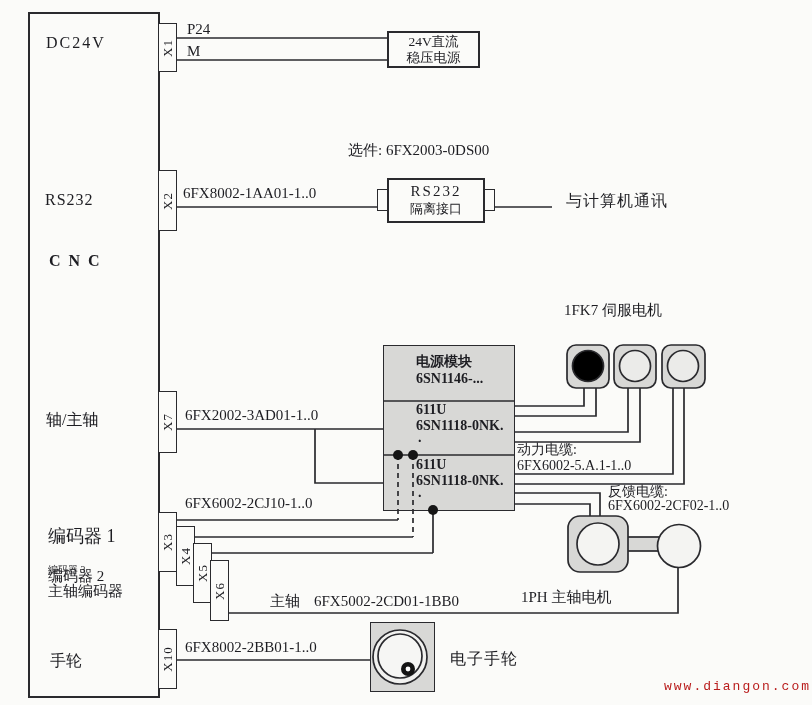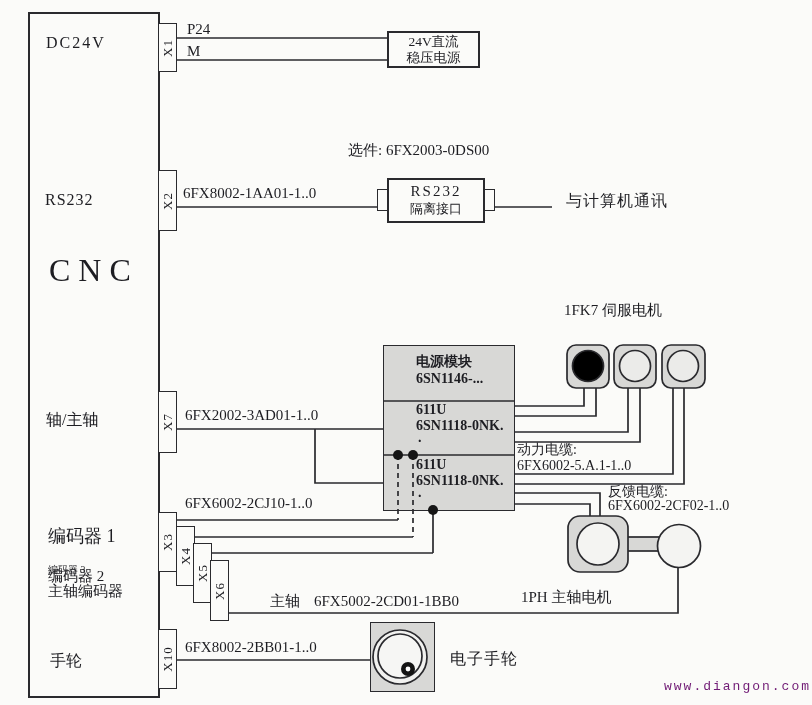--- a/index.html
+++ b/index.html
@@ -14,21 +14,21 @@
   .tab{position:absolute;border:1.5px solid #2a2a2e;background:#fbfbf9;z-index:5;
        display:flex;align-items:center;justify-content:center;}
   .tab span{transform:rotate(-90deg);font-size:13px;letter-spacing:1px;white-space:nowrap;}
   .greybox{position:absolute;border:1.5px solid #2a2a2e;background:#d8d8d6;z-index:1;}
   .lbl{position:absolute;z-index:20;white-space:nowrap;line-height:1.15;}
   .part{font-size:15px;}
   .small{font-size:14px;}
   .cn{font-size:16px;}
   svg.wires{position:absolute;left:0;top:0;z-index:10;}
   .ctr{display:flex;flex-direction:column;align-items:center;justify-content:center;text-align:center;}
-  #watermark{font-family:"Liberation Mono","DejaVu Sans Mono",monospace;color:#701a75;
+  #watermark{font-family:"Liberation Mono","DejaVu Sans Mono",monospace;color:#b91c1c;
              font-size:13px;letter-spacing:2px;}
 </style>
 </head>
 <body>
 
 <div id="canvas">
 
   <div class="box" style="left:28px;top:12px;width:132px;height:686px;"></div>
 
   <div class="greybox" style="left:383px;top:345px;width:132px;height:166px;"></div>
@@ -124,21 +124,21 @@
     </div>
   <div class="tab" style="left:210px;top:560px;width:19px;height:61px;">
       <span>X6</span>
     </div>
   <div class="tab" style="left:158px;top:629px;width:19px;height:60px;">
       <span>X10</span>
     </div>
 
   <div class="lbl cn" style="left:46px;top:34px;letter-spacing:2px;">DC24V</div>
   <div class="lbl cn" style="left:45px;top:191px;letter-spacing:1px;">RS232</div>
-  <div class="lbl" style="left:49px;top:252px;font-size:32px;letter-spacing:8px;">CNC</div>
+  <div class="lbl" style="left:49px;top:252px;font-size:16px;letter-spacing:8px;font-weight:bold;">CNC</div>
   <div class="lbl cn" style="left:46px;top:411px;">轴/主轴</div>
   <div class="lbl" style="left:48px;top:526px;font-size:18px;">编码器 1</div>
   <div class="lbl" style="left:48px;top:568px;font-size:15px;">编码器 2</div>
   <div class="lbl" style="left:48px;top:564px;font-size:10px;">编码器 3</div>
   <div class="lbl" style="left:48px;top:583px;font-size:15px;">主轴编码器</div>
   <div class="lbl cn" style="left:50px;top:652px;">手轮</div>
 
   <div class="lbl part" style="left:187px;top:21px;">P24</div>
   <div class="lbl part" style="left:187px;top:43px;">M</div>
 

